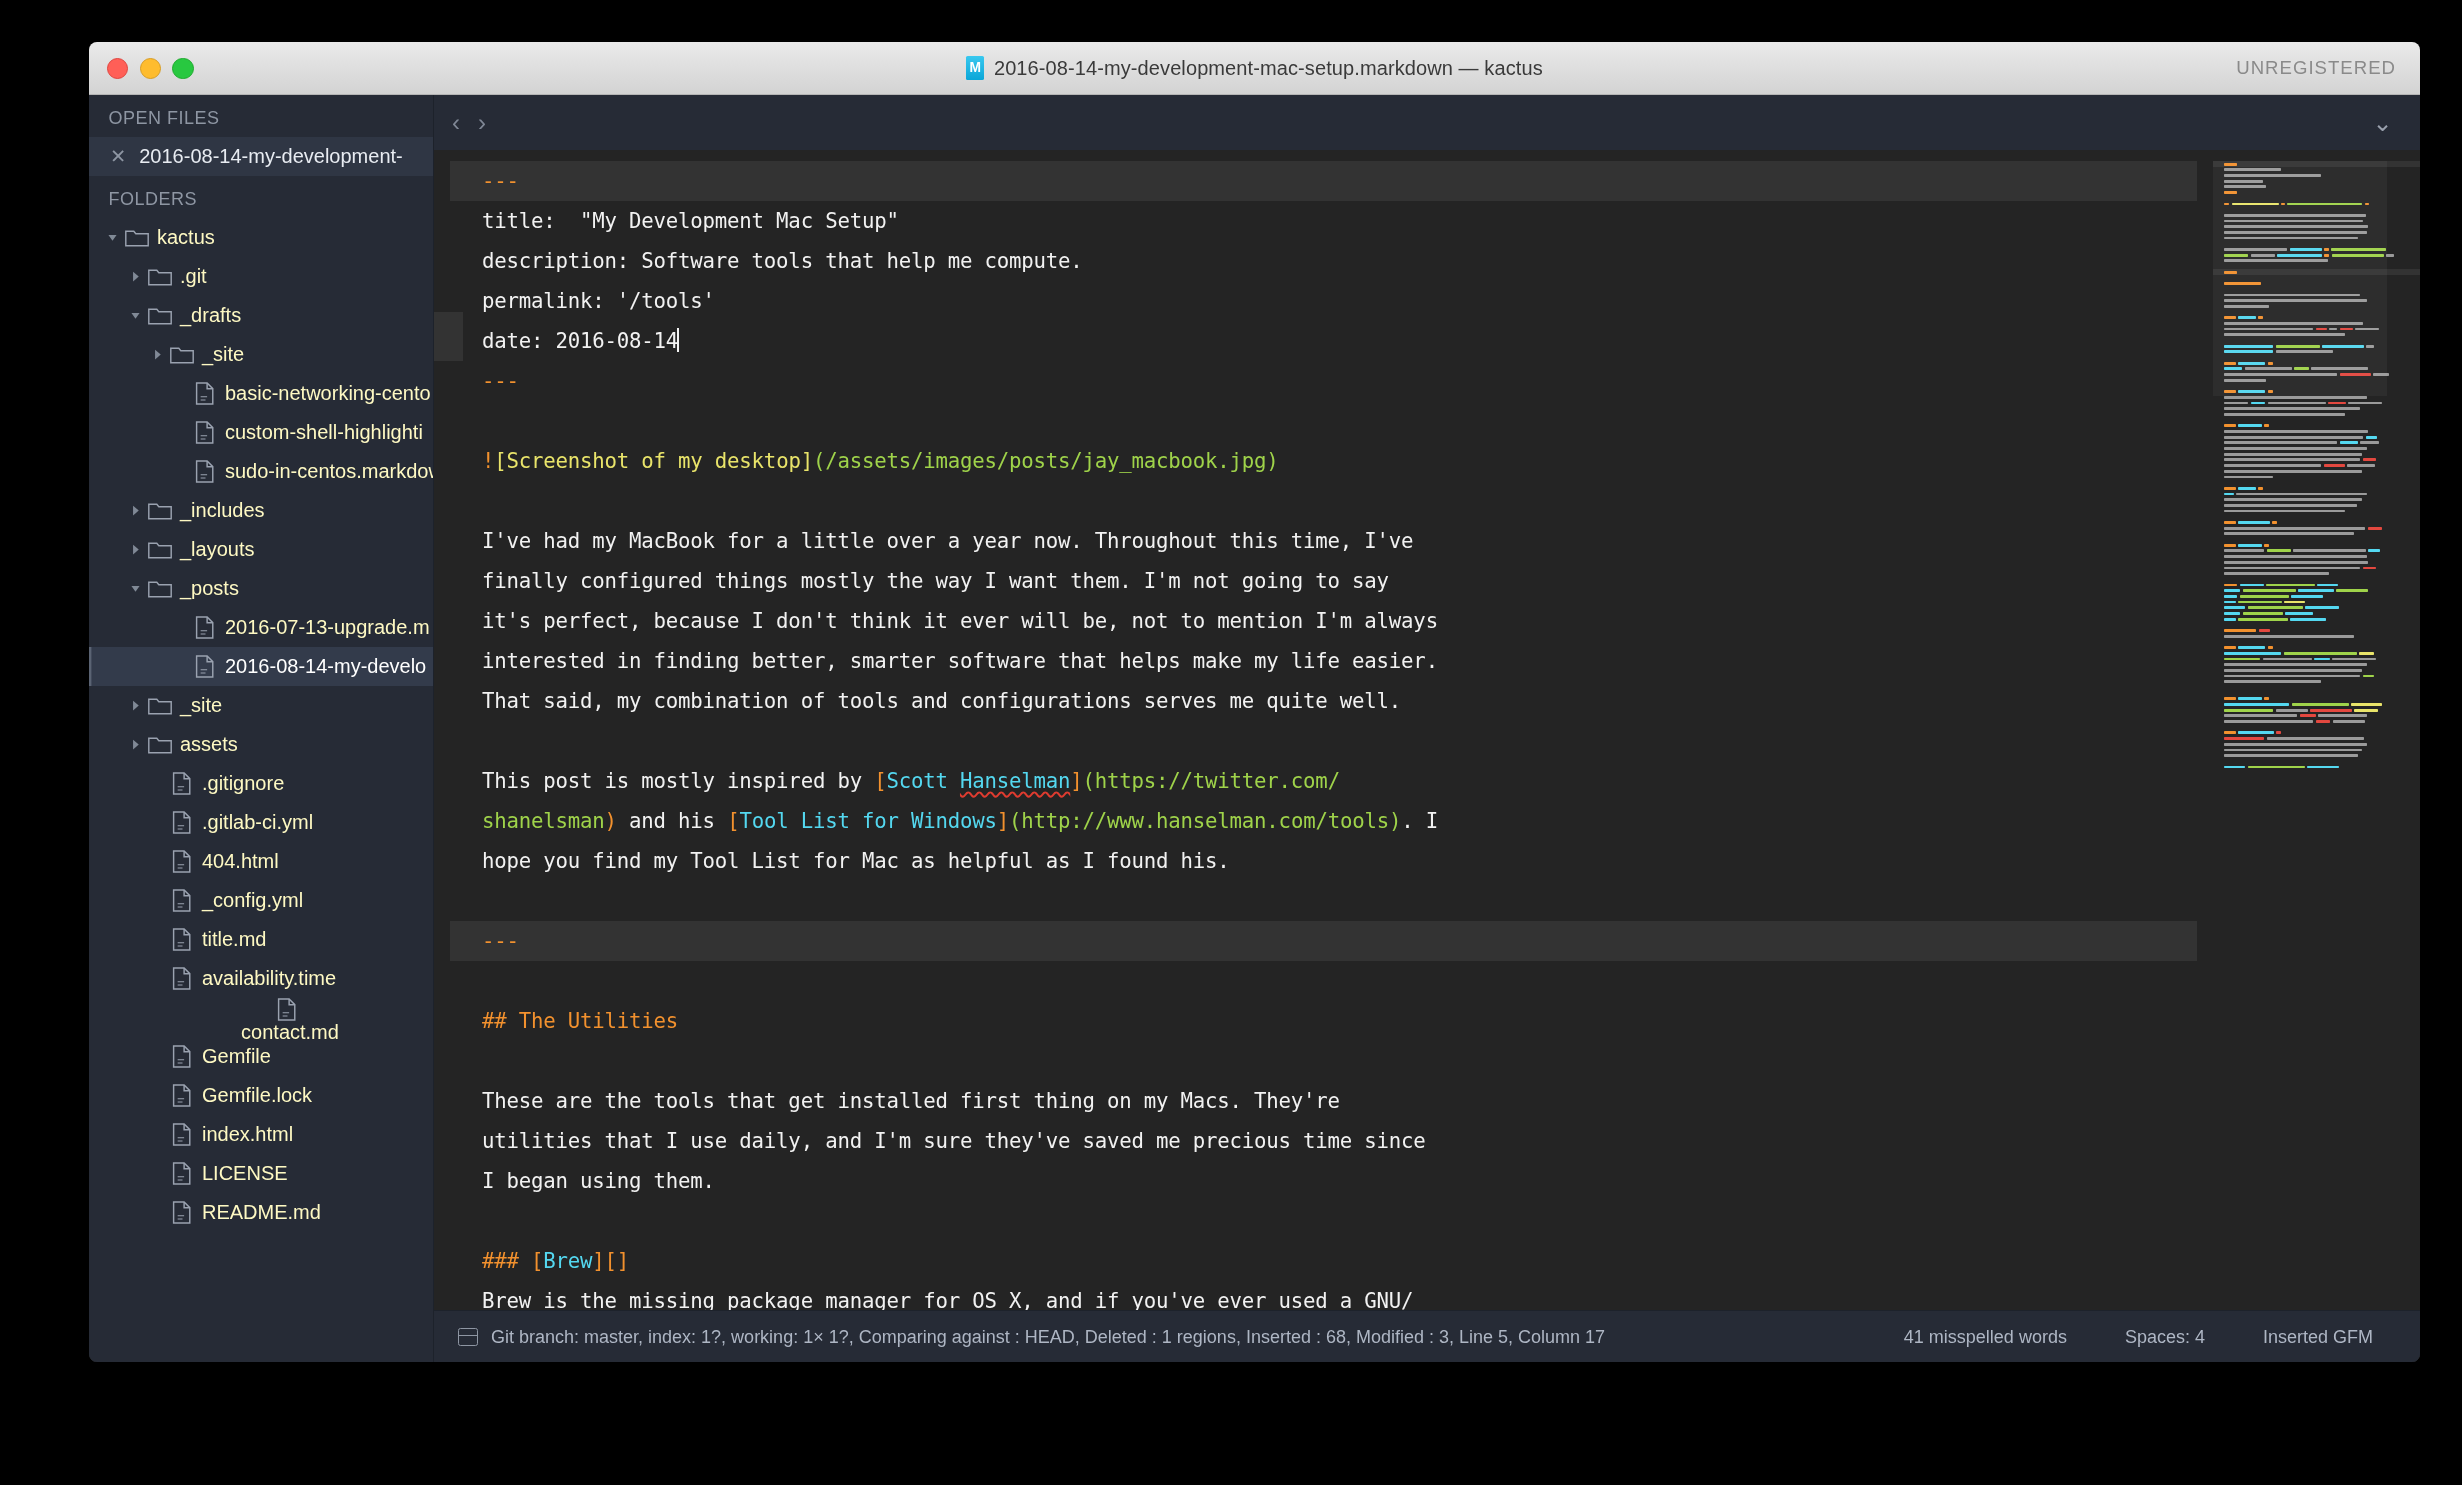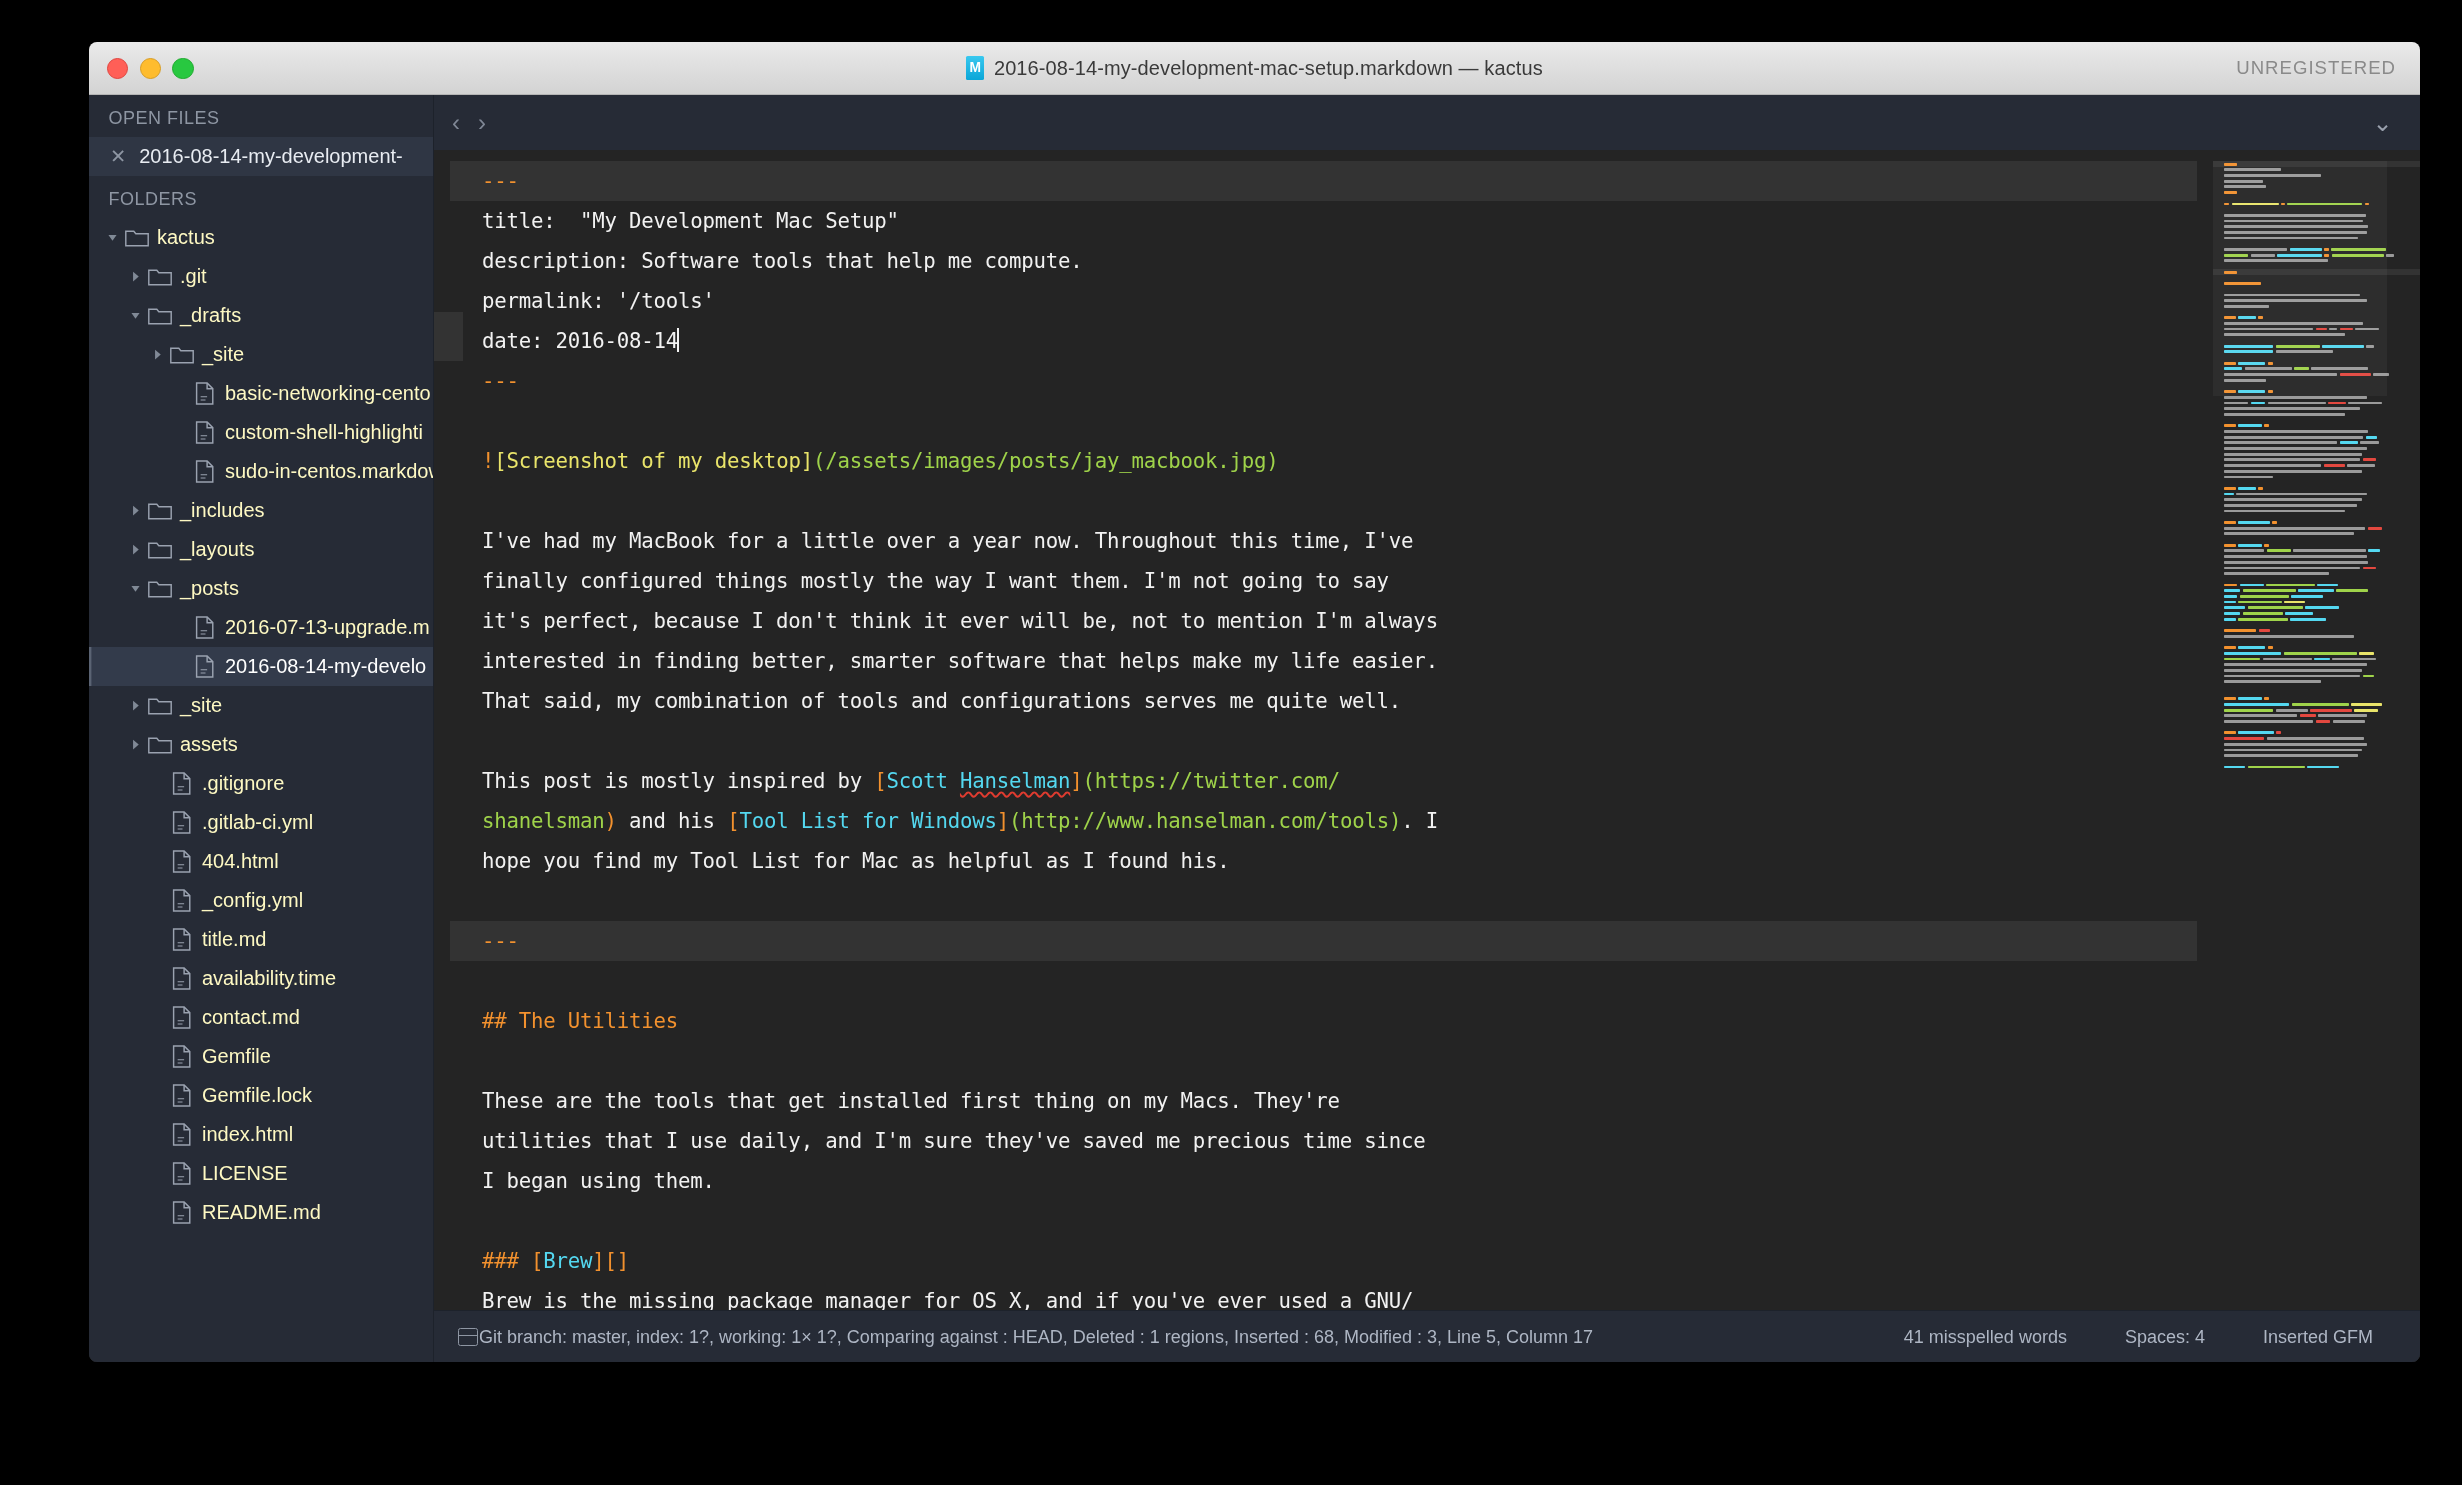--- a/index.html
+++ b/index.html
@@ -147,21 +147,21 @@
   .mseg.g{background:#9fd34a;}
   .mseg.r{background:#e3483f;}
   .mseg.y{background:#e9e46a;}
   .mhl{background:#333333;}
 
   
   #statusbar{
     height:52px;flex:none;background:#262b36;
     display:flex;align-items:center;
     color:#aeb6c4;font-size:18px;
-    padding:0 24px;gap:1px;border-top:0.8px solid #1d222b;
+    padding:0 24px;gap:13px;border-top:0.8px solid #1d222b;
   }
   #statusbar .sb-right{margin-left:auto;display:flex;gap:58px;padding-right:23px;}
 </style>
 </head>
 <body>
 
 <div id="window">
 
   <div id="titlebar">
     <div class="traffic">
@@ -417,21 +417,21 @@
             <span class="tw"></span>
             <span class="fi">
               <svg width="19.4" height="23" viewBox="0 0 24 28">
                 <path d="M2 1h13l7 7v19H2z" fill="none" stroke="#9aa2b0" stroke-width="1.8"></path>
                 <path d="M15 1v7h7" fill="none" stroke="#9aa2b0" stroke-width="1.8"></path>
                 <path d="M7 18h8M7 22h6" stroke="#9aa2b0" stroke-width="1.4"></path>
               </svg>
             </span>
             <span>availability.time</span>
           </div>
-          <div class="row" style="padding-left: 58px;">
+          <div class="row" style="padding-left: 58px; flex-direction: column;">
             <span class="tw"></span>
             <span class="fi">
               <svg width="19.4" height="23" viewBox="0 0 24 28">
                 <path d="M2 1h13l7 7v19H2z" fill="none" stroke="#9aa2b0" stroke-width="1.8"></path>
                 <path d="M15 1v7h7" fill="none" stroke="#9aa2b0" stroke-width="1.8"></path>
                 <path d="M7 18h8M7 22h6" stroke="#9aa2b0" stroke-width="1.4"></path>
               </svg>
             </span>
             <span>contact.md</span>
           </div>

